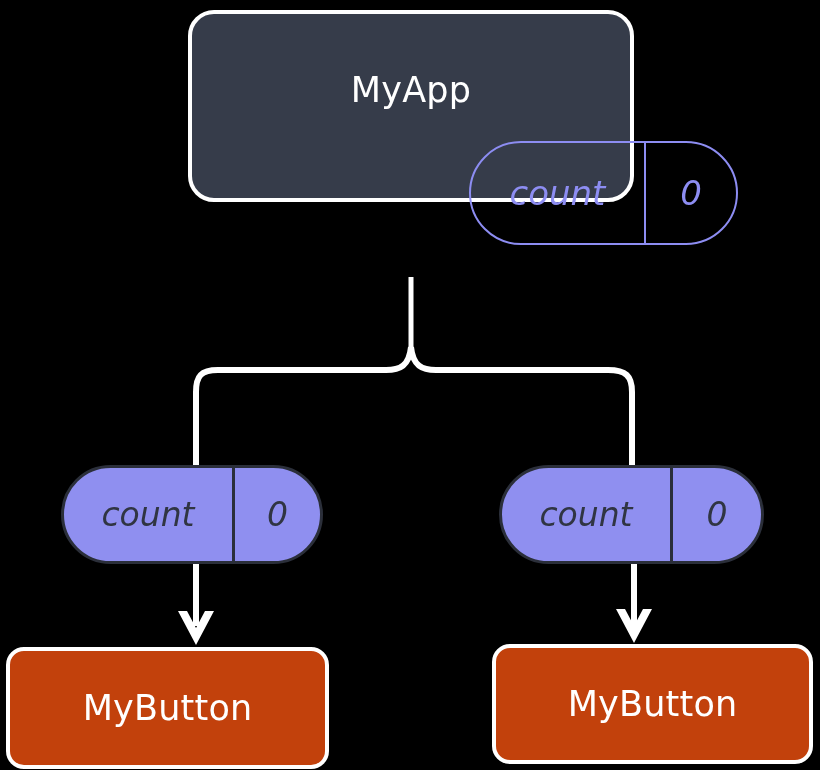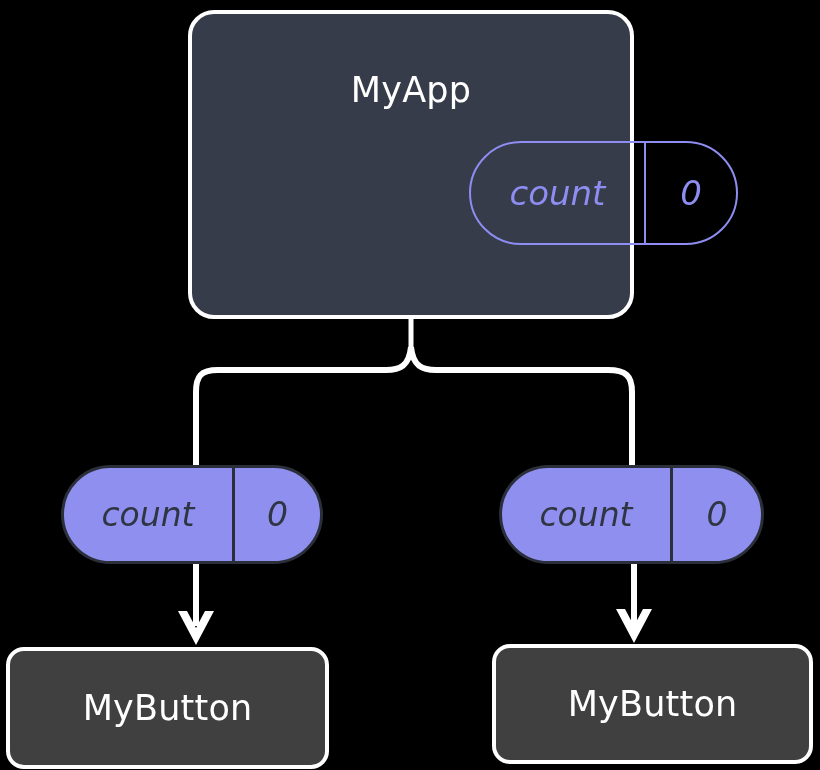--- a/index.html
+++ b/index.html
@@ -30,21 +30,21 @@
     position: absolute;
     box-sizing: border-box;
     background: #363c4a;
     border: 4px solid #ffffff;
     border-radius: 24px;
   }
   #root-card {
     left: 188px;
     top: 10px;
     width: 446px;
-    height: 309px;
+    height: 192px;
     border-radius: 26px;
   }
   #root-title {
     position: absolute;
     left: 0;
     top: 56px;
     width: 100%;
     text-align: center;
     color: #ffffff;
     font-size: 35px;
@@ -105,21 +105,21 @@
     top: 465px;
     width: 265px;
     height: 99px;
   }
   #pill-right .seg-key { width: 168px; }
 
   
   .leaf-card {
     position: absolute;
     box-sizing: border-box;
-    background: #404040;
+    background: #c2410c;
     border: 4px solid #ffffff;
     border-radius: 18px;
     display: flex;
     align-items: center;
     justify-content: center;
   }
   .leaf-card .leaf-label {
     color: #ffffff;
     font-size: 35px;
     line-height: 40px;

